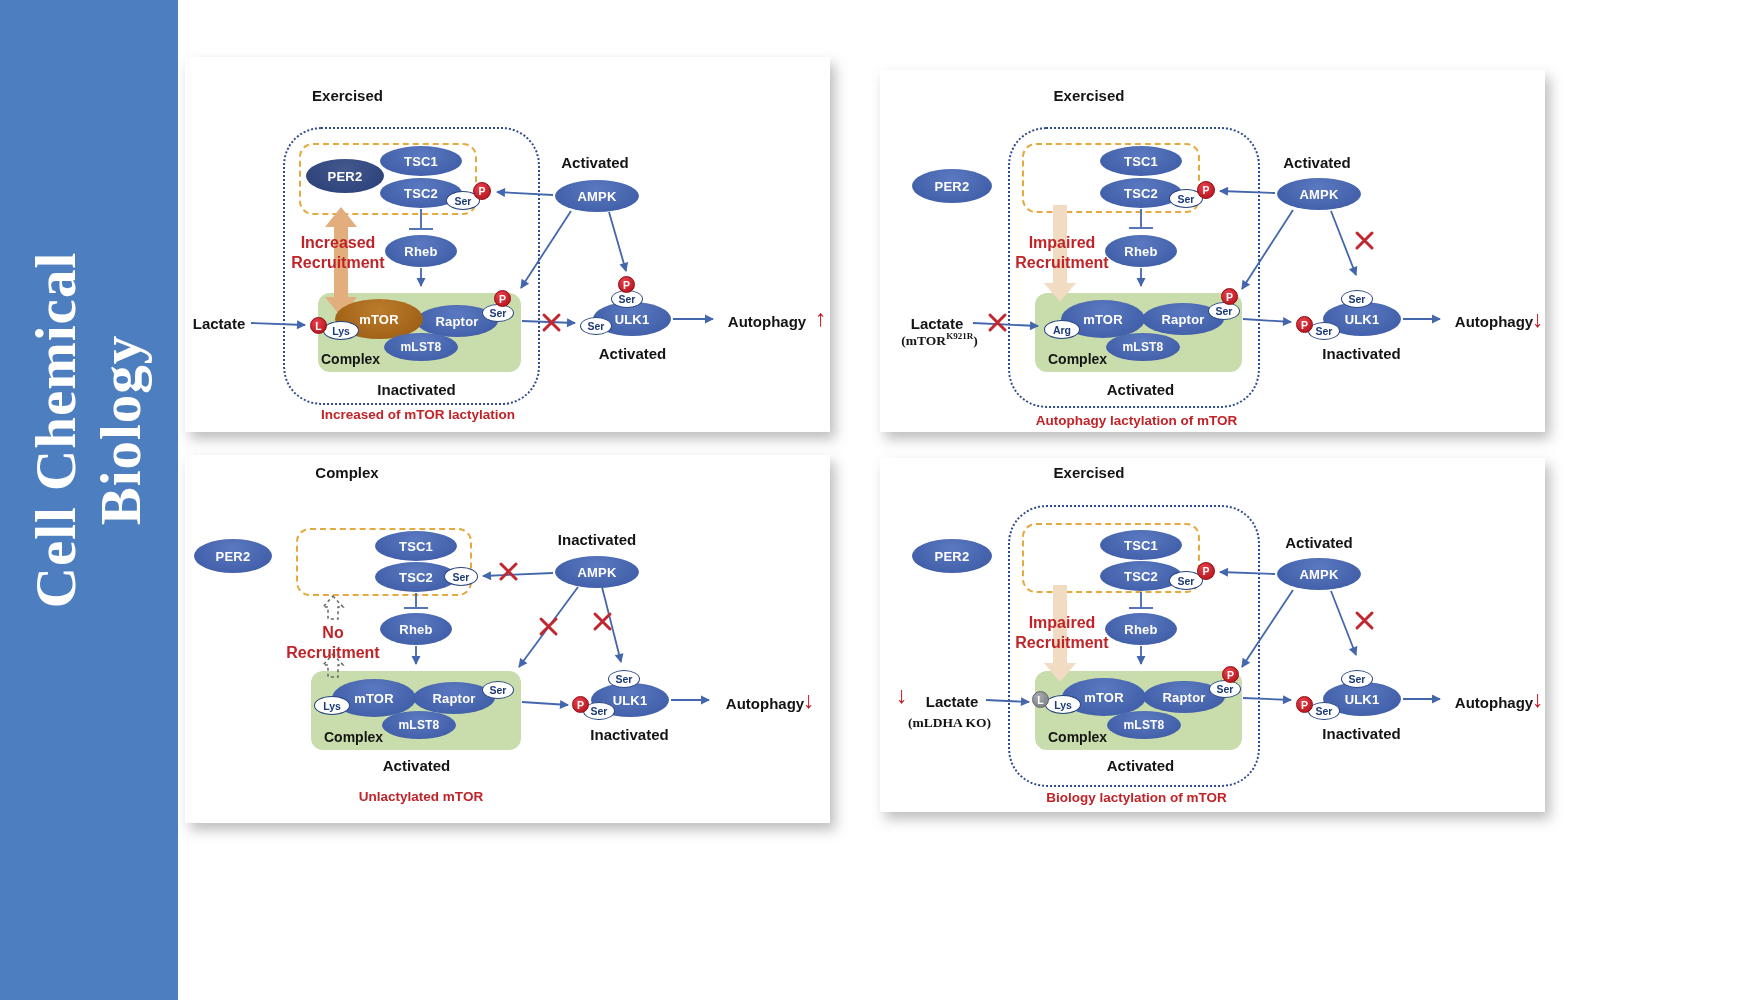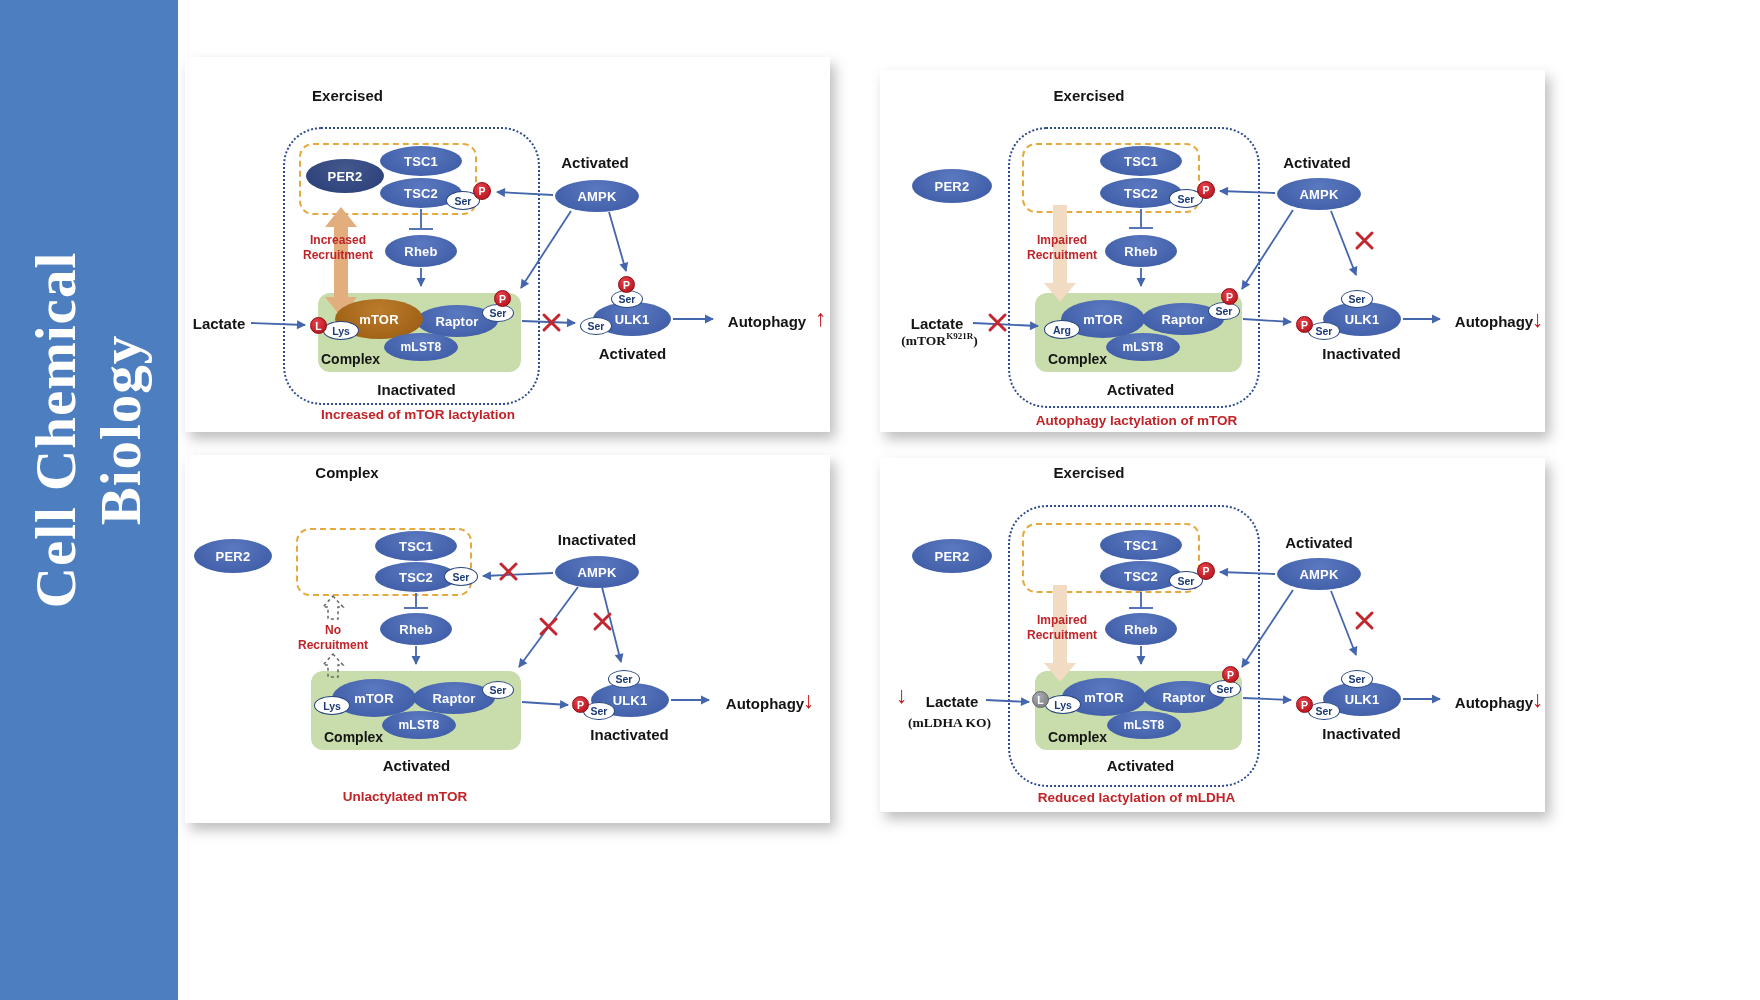--- a/index.html
+++ b/index.html
@@ -15,21 +15,21 @@
   .node.dark{background:radial-gradient(ellipse at 50% 28%,#44588e,#273d74)}
   .node.brown{background:radial-gradient(ellipse at 50% 28%,#bd7c2c,#96590f)}
   .badge{position:absolute;border-radius:50%;display:flex;align-items:center;justify-content:center;background:#fff;
     border:1.6px solid #27447f;color:#1c3a78;font-weight:bold;font-size:10.5px;z-index:4}
   .pdot{position:absolute;border-radius:50%;display:flex;align-items:center;justify-content:center;color:#fff;
     font-weight:bold;font-size:10.5px;background:radial-gradient(circle at 38% 30%,#e8414b,#ae0d17);border:1px solid #8e0a12;z-index:5}
   .pdot.gray{background:radial-gradient(circle at 38% 30%,#a9adb3,#75797e);border-color:#63666a}
   .lab{position:absolute;font-weight:bold;color:#141414;font-size:15px;text-align:center;z-index:6}
   .lab.small{font-size:14px;text-align:left}
   .red{position:absolute;color:#c02428;font-weight:bold;text-align:center;z-index:6}
-  .rec{font-size:12px;line-height:1.25}
+  .rec{font-size:16px;line-height:1.25}
   .cap{font-size:13.5px}
   .dotted-frame{position:absolute;border:2.6px dotted #2c4a8e;border-radius:38px;z-index:1}
   .dashed-frame{position:absolute;border:2px dashed #e6a93f;border-radius:14px;z-index:1}
   .complex-box{position:absolute;background:#c9dcab;border-radius:12px;z-index:1}
   .wires{z-index:2}
   .dirarrow{position:absolute;color:#c4161c;font-weight:bold;font-size:23px;line-height:1;z-index:6}
   .serif{font-family:"Liberation Serif",serif}
   sup{font-size:9px}
 </style>
 </head>
@@ -205,21 +205,21 @@
   <div class="badge" style="left:297px;top:226px;width:32px;height:18px">Ser</div>
   <div class="lab small" style="left:139px;top:274px">Complex</div>
   <div class="lab" style="left:164px;top:302px;width:135px">Activated</div>
   <div class="node" style="left:406px;top:228px;width:78px;height:34px">ULK1</div>
   <div class="badge" style="left:423px;top:215px;width:32px;height:18px">Ser</div>
   <div class="pdot" style="left:387px;top:241px;width:17px;height:17px">P</div>
   <div class="badge" style="left:398px;top:247px;width:32px;height:18px">Ser</div>
   <div class="lab" style="left:377px;top:271px;width:135px">Inactivated</div>
   <div class="lab" style="left:534px;top:240px;width:92px">Autophagy</div>
   <div class="dirarrow" style="left:618px;top:234px">↓</div>
-  <div class="red cap" style="left:120px;top:334px;width:200px">Unlactylated mTOR</div>
+  <div class="red cap" style="left:136px;top:334px;width:200px">Unlactylated mTOR</div>
 </section>
 
 <section class="card" style="left:880px;top:458px;width:665px;height:354px">
   <div class="dotted-frame" style="left:128px;top:47px;width:252px;height:282px"></div>
   <div class="dashed-frame" style="left:142px;top:65px;width:178px;height:70px"></div>
   <div class="complex-box" style="left:155px;top:213px;width:207px;height:79px"></div>
   <svg class="wires" width="665" height="354">
     <defs>
       <marker id="ah4" viewBox="0 0 10 10" markerWidth="10" markerHeight="10" refX="8.5" refY="5" orient="auto" markerUnits="userSpaceOnUse">
         <path d="M0.5,0.5 L9.5,5 L0.5,9.5 Z" fill="#4466ad"></path>
@@ -264,14 +264,14 @@
   <div class="dirarrow" style="left:16px;top:226px">↓</div>
   <div class="lab" style="left:36px;top:235px;width:72px">Lactate</div>
   <div class="lab serif" style="left:12px;top:257px;width:115px;font-size:13.5px">(mLDHA KO)</div>
   <div class="node" style="left:443px;top:224px;width:78px;height:34px">ULK1</div>
   <div class="badge" style="left:461px;top:212px;width:32px;height:18px">Ser</div>
   <div class="pdot" style="left:416px;top:238px;width:17px;height:17px">P</div>
   <div class="badge" style="left:428px;top:244px;width:32px;height:18px">Ser</div>
   <div class="lab" style="left:414px;top:267px;width:135px">Inactivated</div>
   <div class="lab" style="left:568px;top:236px;width:92px">Autophagy</div>
   <div class="dirarrow" style="left:652px;top:230px">↓</div>
-  <div class="red cap" style="left:134px;top:332px;width:245px">Reduced lactylation of mLDHA</div>
+  <div class="red cap" style="left:134px;top:332px;width:245px">Biology lactylation of mTOR</div>
 </section>
 
 </body></html>

